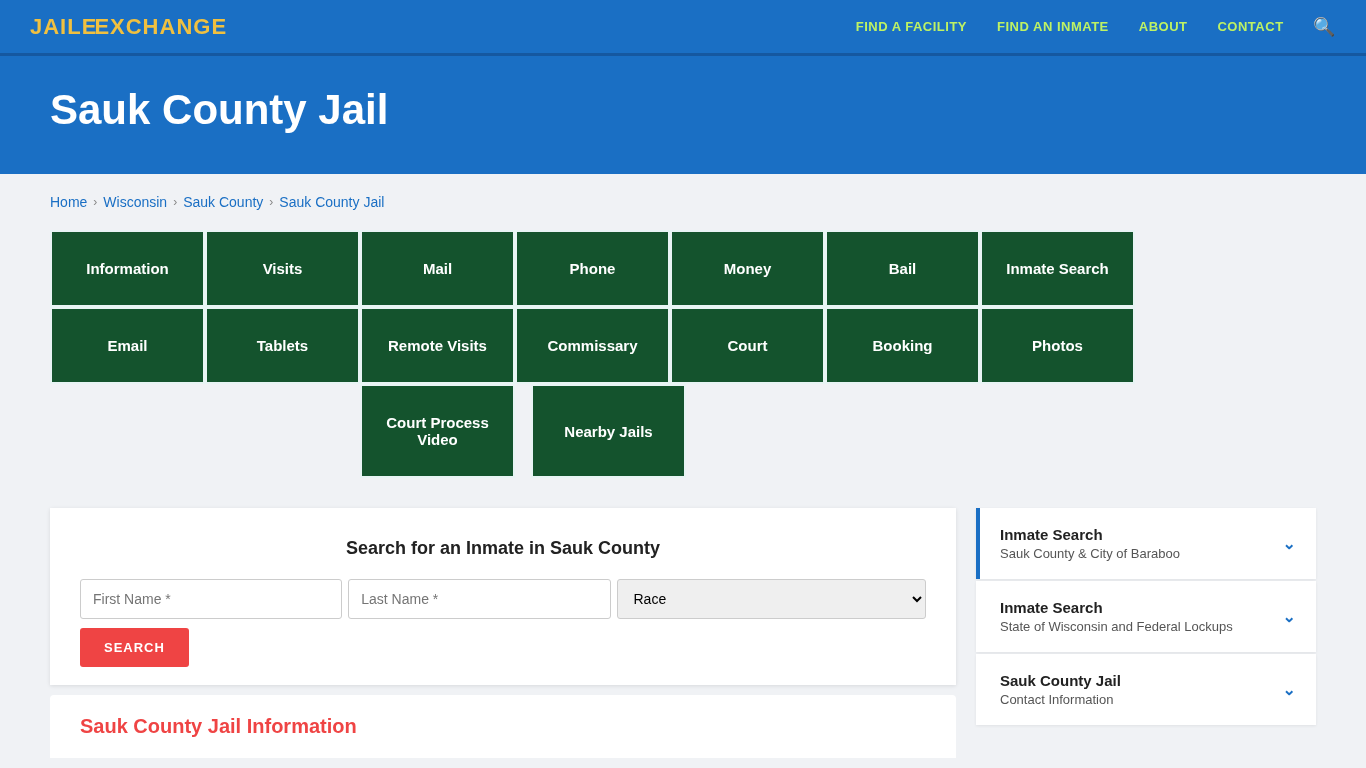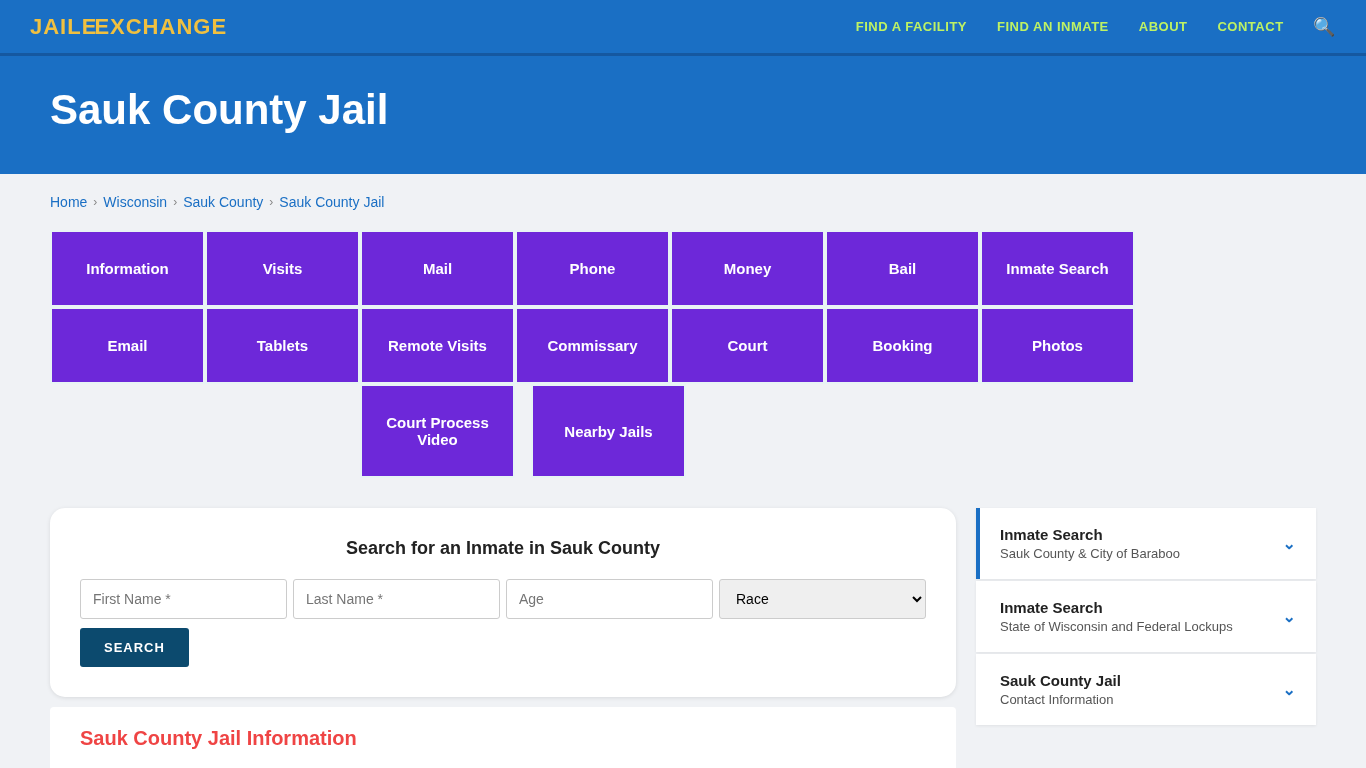--- a/index.html
+++ b/index.html
@@ -74,21 +74,21 @@
       flex-direction: column;
       align-items: flex-start;
       gap: 0;
       margin-bottom: 30px;
     }
     .grid-row {
       display: flex;
       gap: 0;
     }
     .grid-btn {
-      background: #6d28d9;
+      background: #14532d;
       color: white;
       font-size: 15px;
       font-weight: 600;
       padding: 28px 20px;
       border: 2px solid #e8f4f4;
       cursor: pointer;
       text-align: center;
       min-width: 155px;
       width: 155px;
       transition: background 0.2s;
@@ -103,22 +103,22 @@
     
     .content-area {
       display: flex;
       gap: 20px;
       align-items: flex-start;
     }
 
     
     .search-box {
       background: white;
-      border-radius: 15px;
-      padding: 30px 30px 30px;
+      border-radius: 0;
+      padding: 30px 30px 18px;
       flex: 1;
       box-shadow: 0 1px 4px rgba(0,0,0,0.1);
     }
     .search-box h2 {
       text-align: center;
       font-size: 18px;
       font-weight: 700;
       margin-bottom: 20px;
       color: #222;
     }
@@ -129,21 +129,21 @@
     }
     .search-fields input, .search-fields select {
       border: 1px solid #ccc;
       border-radius: 3px;
       padding: 10px 12px;
       font-size: 14px;
       flex: 1;
     }
     .search-fields select { flex: 1.2; }
     .search-btn {
-      background: #0c4a6e;
+      background: #ef4444;
       color: white;
       border: none;
       padding: 12px 24px;
       font-size: 13px;
       font-weight: 700;
       letter-spacing: 1px;
       cursor: pointer;
       border-radius: 3px;
       text-transform: uppercase;
     }
@@ -257,21 +257,20 @@
 
   <div class="content-area">
 
     <div style="flex:1; display:flex; flex-direction:column; gap:0;">
 
       <div class="search-box">
         <h2>Search for an Inmate in Sauk County</h2>
         <div class="search-fields">
           <input type="text" placeholder="First Name *" style="">
           <input type="text" placeholder="Last Name *" style="">
-          <input type="text" placeholder="Age" style="">
           <select>
             <option>Race</option>
             <option>White</option>
             <option>Black</option>
             <option>Hispanic</option>
             <option>Asian</option>
             <option>Native American</option>
             <option>Other</option>
           </select>
         </div>

